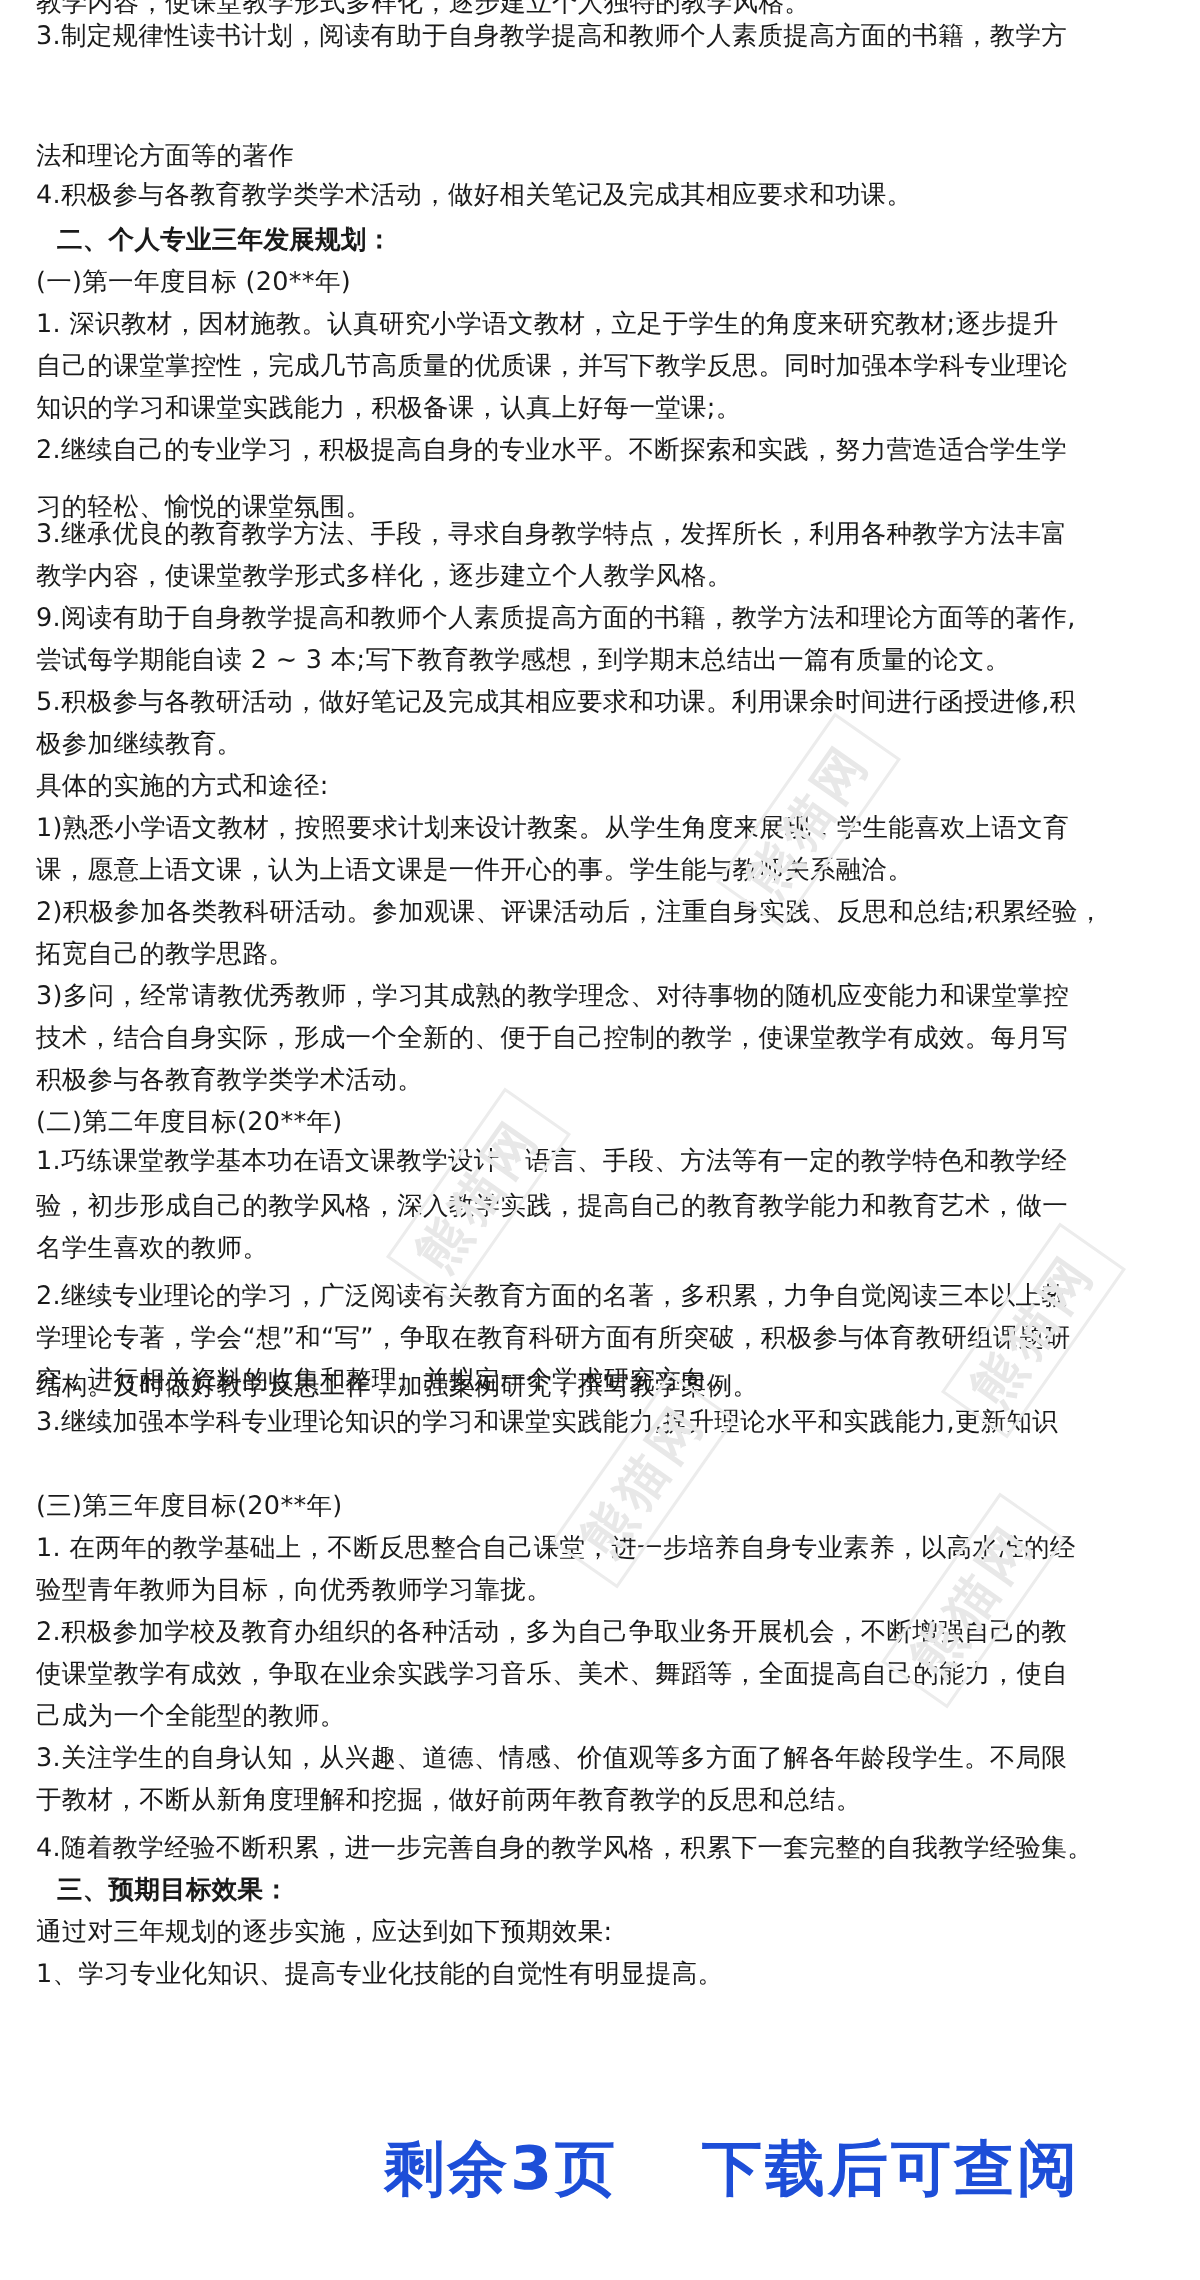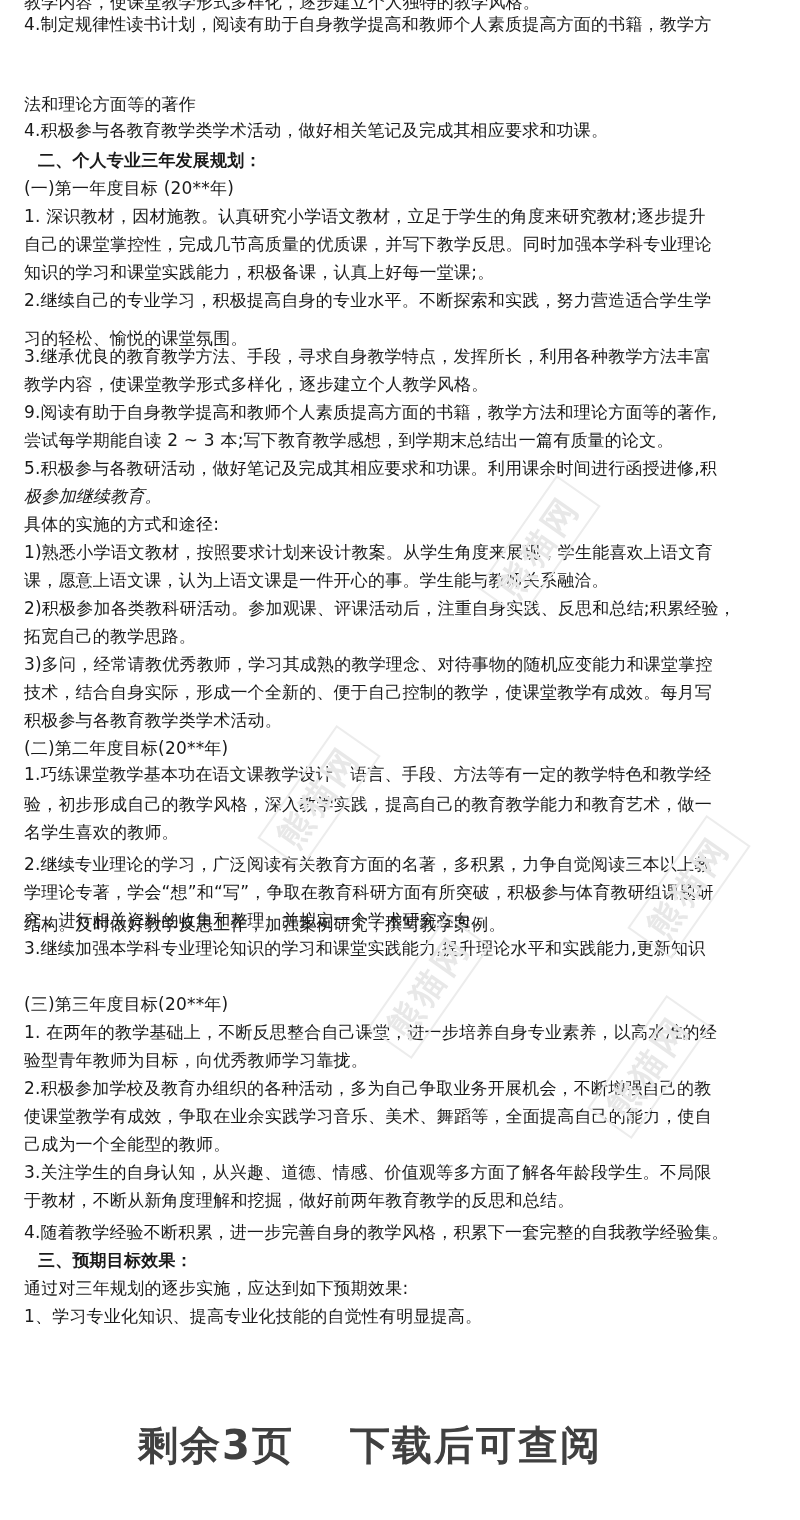--- a/index.html
+++ b/index.html
@@ -3,45 +3,45 @@
   <meta charset="utf-8">
   <style>
     html, body { margin: 0; padding: 0; background: #ffffff; }
     body { width: 800px; height: 1520px; position: relative; overflow: hidden;
       font-family: "DejaVu Sans", "Liberation Sans", sans-serif; color: #1a1a1a; }
     .doc { position: absolute; left: 24px; top: 0; width: 760px; }
     .line { position: absolute; left: 0; font-size: 17px; line-height: 24px; white-space: nowrap; letter-spacing: 0.2px; }
     .bold { font-weight: bold; padding-left: 14px; }
     .watermark { position: absolute; color: #e8e8e8; font-size: 34px; font-weight: bold;
       transform: rotate(-55deg); border: 2px solid #ececec; padding: 2px 10px; letter-spacing: 4px; }
-    .footer { position: absolute; left: 0; width: 740px; top: 1418px; text-align: center;
-      font-size: 40px; font-weight: bold; color: #404040; letter-spacing: 2px; }
+    .footer { position: absolute; left: 0; width: 740px; top: 1418px; text-align: right;
+      font-size: 40px; font-weight: bold; color: #1d4ed8; letter-spacing: 2px; }
     .footer span { margin: 0 20px; }
   </style>
 </head>
 <body>
 
 <div class="doc" id="doc">
     <div class="line" style="top: -10px;">教学内容，使课堂教学形式多样化，逐步建立个人独特的教学风格。</div>
-    <div class="line" style="top: 12px;">4.制定规律性读书计划，阅读有助于自身教学提高和教师个人素质提高方面的书籍，教学方</div>
+    <div class="line" style="top: 12px;">3.制定规律性读书计划，阅读有助于自身教学提高和教师个人素质提高方面的书籍，教学方</div>
     <div class="line" style="top: 92px;">法和理论方面等的著作</div>
     <div class="line" style="top: 118px;">4.积极参与各教育教学类学术活动，做好相关笔记及完成其相应要求和功课。</div>
     <div class="line bold" style="top: 148px;">二、个人专业三年发展规划：</div>
     <div class="line" style="top: 176px;">(一)第一年度目标  (20**年)</div>
     <div class="line" style="top: 204px;">1. 深识教材，因材施教。认真研究小学语文教材，立足于学生的角度来研究教材;逐步提升</div>
     <div class="line" style="top: 232px;">自己的课堂掌控性，完成几节高质量的优质课，并写下教学反思。同时加强本学科专业理论</div>
     <div class="line" style="top: 260px;">知识的学习和课堂实践能力，积极备课，认真上好每一堂课;。</div>
     <div class="line" style="top: 288px;">2.继续自己的专业学习，积极提高自身的专业水平。不断探索和实践，努力营造适合学生学</div>
     <div class="line" style="top: 316px; margin-top: 10px;">习的轻松、愉悦的课堂氛围。</div>
     <div class="line" style="top: 344px;">3.继承优良的教育教学方法、手段，寻求自身教学特点，发挥所长，利用各种教学方法丰富</div>
     <div class="line" style="top: 372px;">教学内容，使课堂教学形式多样化，逐步建立个人教学风格。</div>
     <div class="line" style="top: 400px;">9.阅读有助于自身教学提高和教师个人素质提高方面的书籍，教学方法和理论方面等的著作,</div>
     <div class="line" style="top: 428px;">尝试每学期能自读 2 ~ 3 本;写下教育教学感想，到学期末总结出一篇有质量的论文。</div>
     <div class="line" style="top: 456px;">5.积极参与各教研活动，做好笔记及完成其相应要求和功课。利用课余时间进行函授进修,积</div>
-    <div class="line" style="top: 484px; font-style: italic;">极参加继续教育。</div>
+    <div class="line" style="top: 484px;">极参加继续教育。</div>
     <div class="line" style="top: 512px;">具体的实施的方式和途径:</div>
     <div class="line" style="top: 540px;">1)熟悉小学语文教材，按照要求计划来设计教案。从学生角度来展现，学生能喜欢上语文育</div>
     <div class="line" style="top: 568px;">课，愿意上语文课，认为上语文课是一件开心的事。学生能与教师关系融洽。</div>
     <div class="line" style="top: 596px;">2)积极参加各类教科研活动。参加观课、评课活动后，注重自身实践、反思和总结;积累经验，</div>
     <div class="line" style="top: 624px;">拓宽自己的教学思路。</div>
     <div class="line" style="top: 652px;">3)多问，经常请教优秀教师，学习其成熟的教学理念、对待事物的随机应变能力和课堂掌控</div>
     <div class="line" style="top: 680px;">技术，结合自身实际，形成一个全新的、便于自己控制的教学，使课堂教学有成效。每月写</div>
     <div class="line" style="top: 708px;">积极参与各教育教学类学术活动。</div>
     <div class="line" style="top: 736px;">(二)第二年度目标(20**年)</div>
     <div class="line" style="top: 736px; margin-top: 26px;">1.巧练课堂教学基本功在语文课教学设计、语言、手段、方法等有一定的教学特色和教学经</div>

